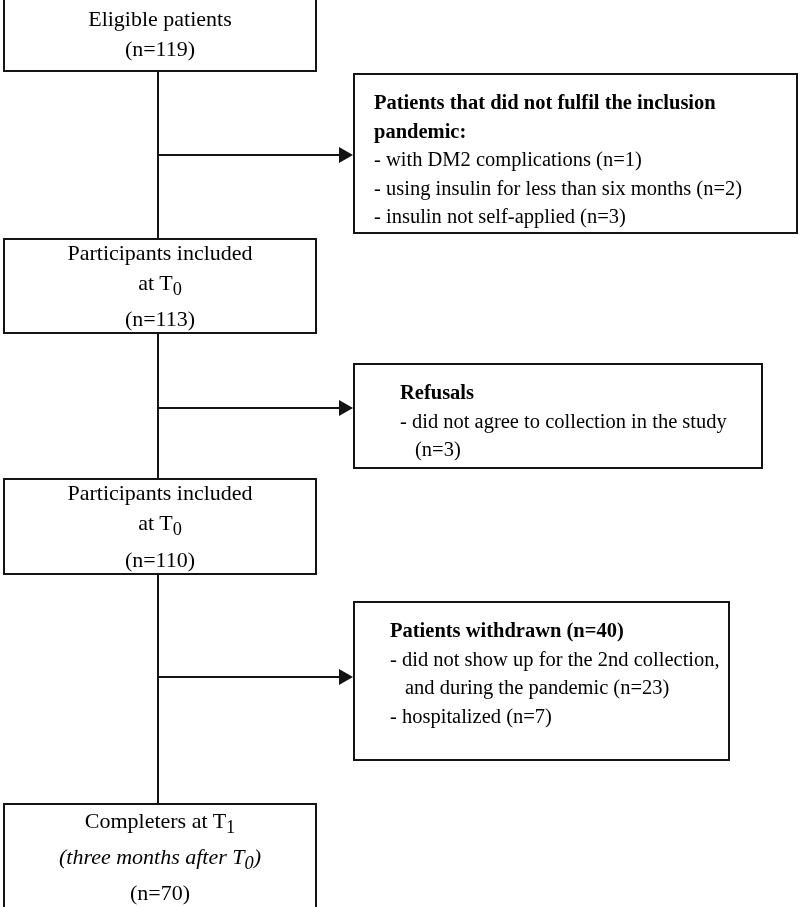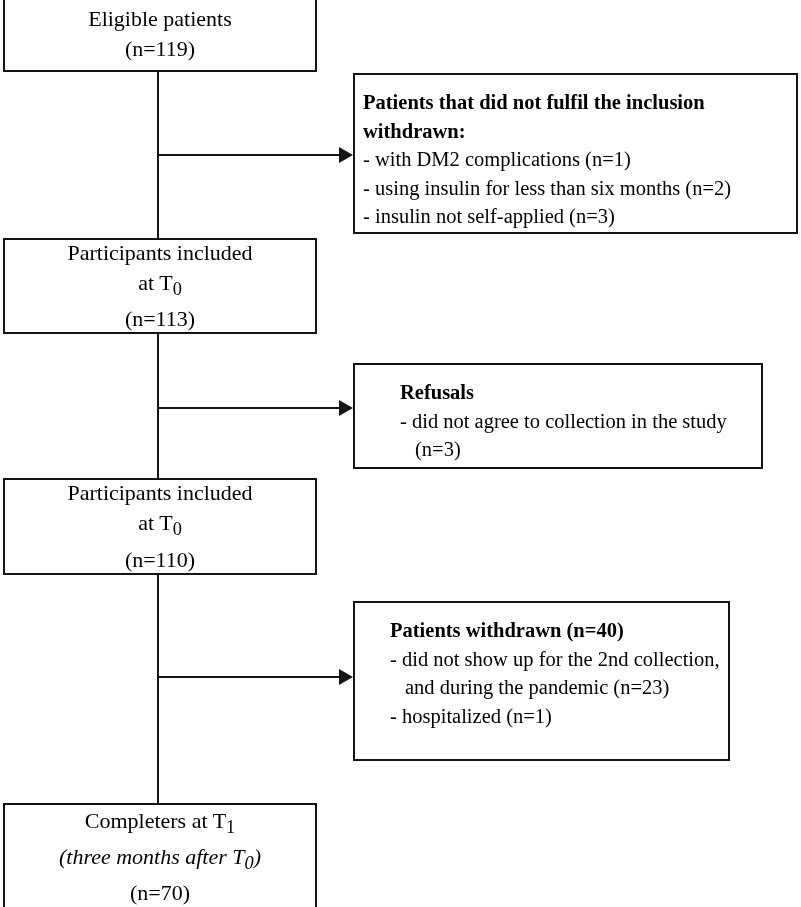--- a/index.html
+++ b/index.html
@@ -75,21 +75,21 @@
   #box-eligible     { left: 3px;  top: -4px;  width: 314px; height: 76px; }
   #box-included-t0a { left: 3px;  top: 238px; width: 314px; height: 96px; }
   #box-included-t0b { left: 3px;  top: 478px; width: 314px; height: 97px; }
   #box-completers   { left: 3px;  top: 803px; width: 314px; height: 108px; }
 
   
   #box-excluded   { left: 353px; top: 73px;  width: 445px; height: 161px; }
   #box-refusals   { left: 353px; top: 363px; width: 410px; height: 106px; }
   #box-withdrawn  { left: 353px; top: 601px; width: 377px; height: 160px; }
 
-  #box-excluded  .side-inner { padding-left: 8px; }
+  #box-excluded  .side-inner { padding-left: 19px; }
   #box-refusals  .side-inner { padding-left: 45px; }
   #box-withdrawn .side-inner { padding-left: 35px; }
 </style>
 </head>
 <body>
 
 <div id="flow-root">
 
   <div class="v-line" style="left:157px; top:72px; height:166px;"></div>
   <div class="h-line" style="left:157px; top:154px; width:184px;"></div>
@@ -122,37 +122,37 @@
 
   <div class="node node-main" id="box-completers">
     <div class="line"><span>Completers at T</span><sub>1</sub></div>
     <div class="line italic"><span>(three months after T</span><sub>0</sub><span>)</span></div>
     <div class="line">(n=70)</div>
   </div>
 
   <div class="node node-side" id="box-excluded">
     <div class="side-inner">
       <div class="line bold">Patients that did not fulfil the inclusion</div>
-      <div class="line bold">withdrawn:</div>
+      <div class="line bold">pandemic:</div>
       <div class="line">- with DM2 complications (n=1)</div>
       <div class="line">- using insulin for less than six months (n=2)</div>
       <div class="line">- insulin not self-applied (n=3)</div>
     </div>
   </div>
 
   <div class="node node-side" id="box-refusals">
     <div class="side-inner">
       <div class="line bold">Refusals</div>
       <div class="line">- did not agree to collection in the study</div>
       <div class="line indent-1">(n=3)</div>
     </div>
   </div>
 
   <div class="node node-side" id="box-withdrawn">
     <div class="side-inner">
       <div class="line bold">Patients withdrawn (n=40)</div>
       <div class="line">- did not show up for the 2nd collection,</div>
       <div class="line indent-1">and during the pandemic (n=23)</div>
-      <div class="line">- hospitalized (n=1)</div>
+      <div class="line">- hospitalized (n=7)</div>
     </div>
   </div>
 
 </div>
 
 </body></html>

